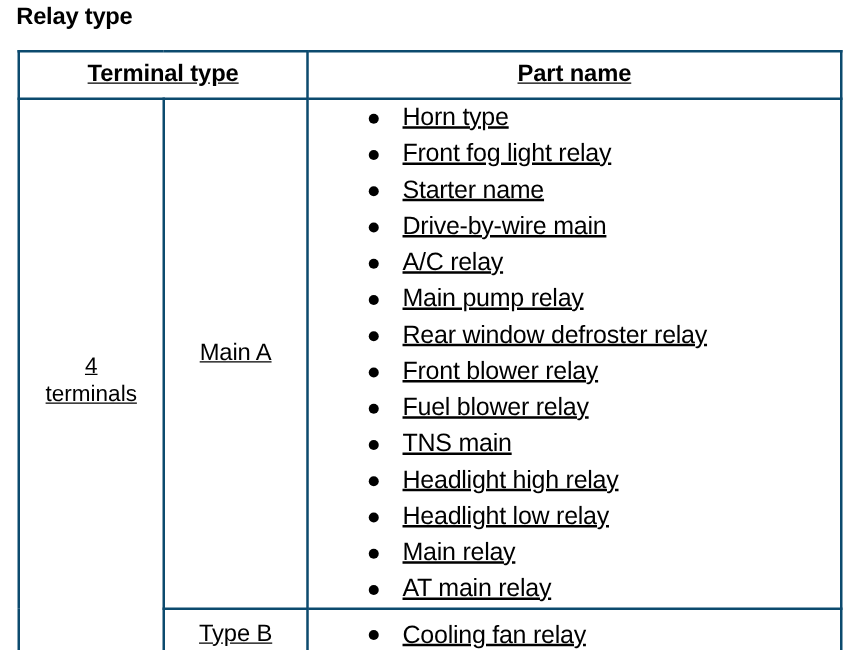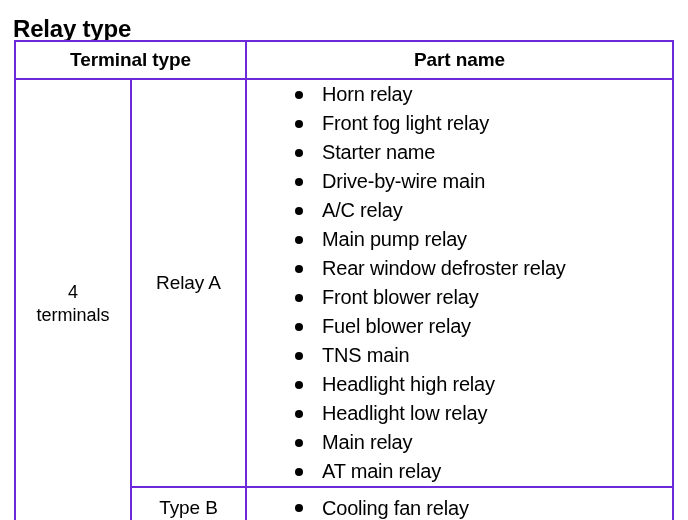--- a/index.html
+++ b/index.html
@@ -21,45 +21,46 @@
     position: relative;
     width: 688px;
     height: 520px;
     background: #ffffff;
   }
 
   
   .page-title {
     position: absolute;
     left: 13px;
-    top: 16px;
-    font-size: 24px;
+    top: 1px;
+    font-size: 19px;
     font-weight: bold;
     letter-spacing: -0.2px;
     line-height: 26px;
     white-space: nowrap;
   }
 
   
   .relay-table {
     position: absolute;
     left: 14px;
     top: 40px;
     width: 658px;
     height: 470px;
     border-collapse: collapse;
     table-layout: fixed;
     background: #ffffff;
   }
   .relay-table td,
   .relay-table th {
-    border: 2px solid #6d28d9;
+    border: 2px solid #0c4a6e;
     padding: 0;
     vertical-align: middle;
     font-weight: normal;
+    text-decoration: underline;
   }
 
   
   col.c-terminals { width: 116px; }
   col.c-type      { width: 115px; }
   col.c-part      { width: 427px; }
 
   
   .hdr-row th {
     height: 36px;
@@ -147,24 +148,24 @@
         <th class="hdr-terminal-type" colspan="2">Terminal type</th>
         <th class="hdr-part-name">Part name</th>
       </tr>
     </thead>
     <tbody>
       <tr>
         <td class="cell-terminals" rowspan="2">
           <span class="t-num">4</span>
           <span class="t-word">terminals</span>
         </td>
-        <td class="cell-type">Relay A</td>
+        <td class="cell-type">Main A</td>
         <td class="cell-part">
           <ul class="part-list">
-            <li><span class="bullet"></span><span>Horn relay</span></li>
+            <li><span class="bullet"></span><span>Horn type</span></li>
             <li><span class="bullet"></span><span>Front fog light relay</span></li>
             <li><span class="bullet"></span><span>Starter name</span></li>
             <li><span class="bullet"></span><span>Drive-by-wire main</span></li>
             <li><span class="bullet"></span><span>A/C relay</span></li>
             <li><span class="bullet"></span><span>Main pump relay</span></li>
             <li><span class="bullet"></span><span>Rear window defroster relay</span></li>
             <li><span class="bullet"></span><span>Front blower relay</span></li>
             <li><span class="bullet"></span><span>Fuel blower relay</span></li>
             <li><span class="bullet"></span><span>TNS main</span></li>
             <li><span class="bullet"></span><span>Headlight high relay</span></li>

